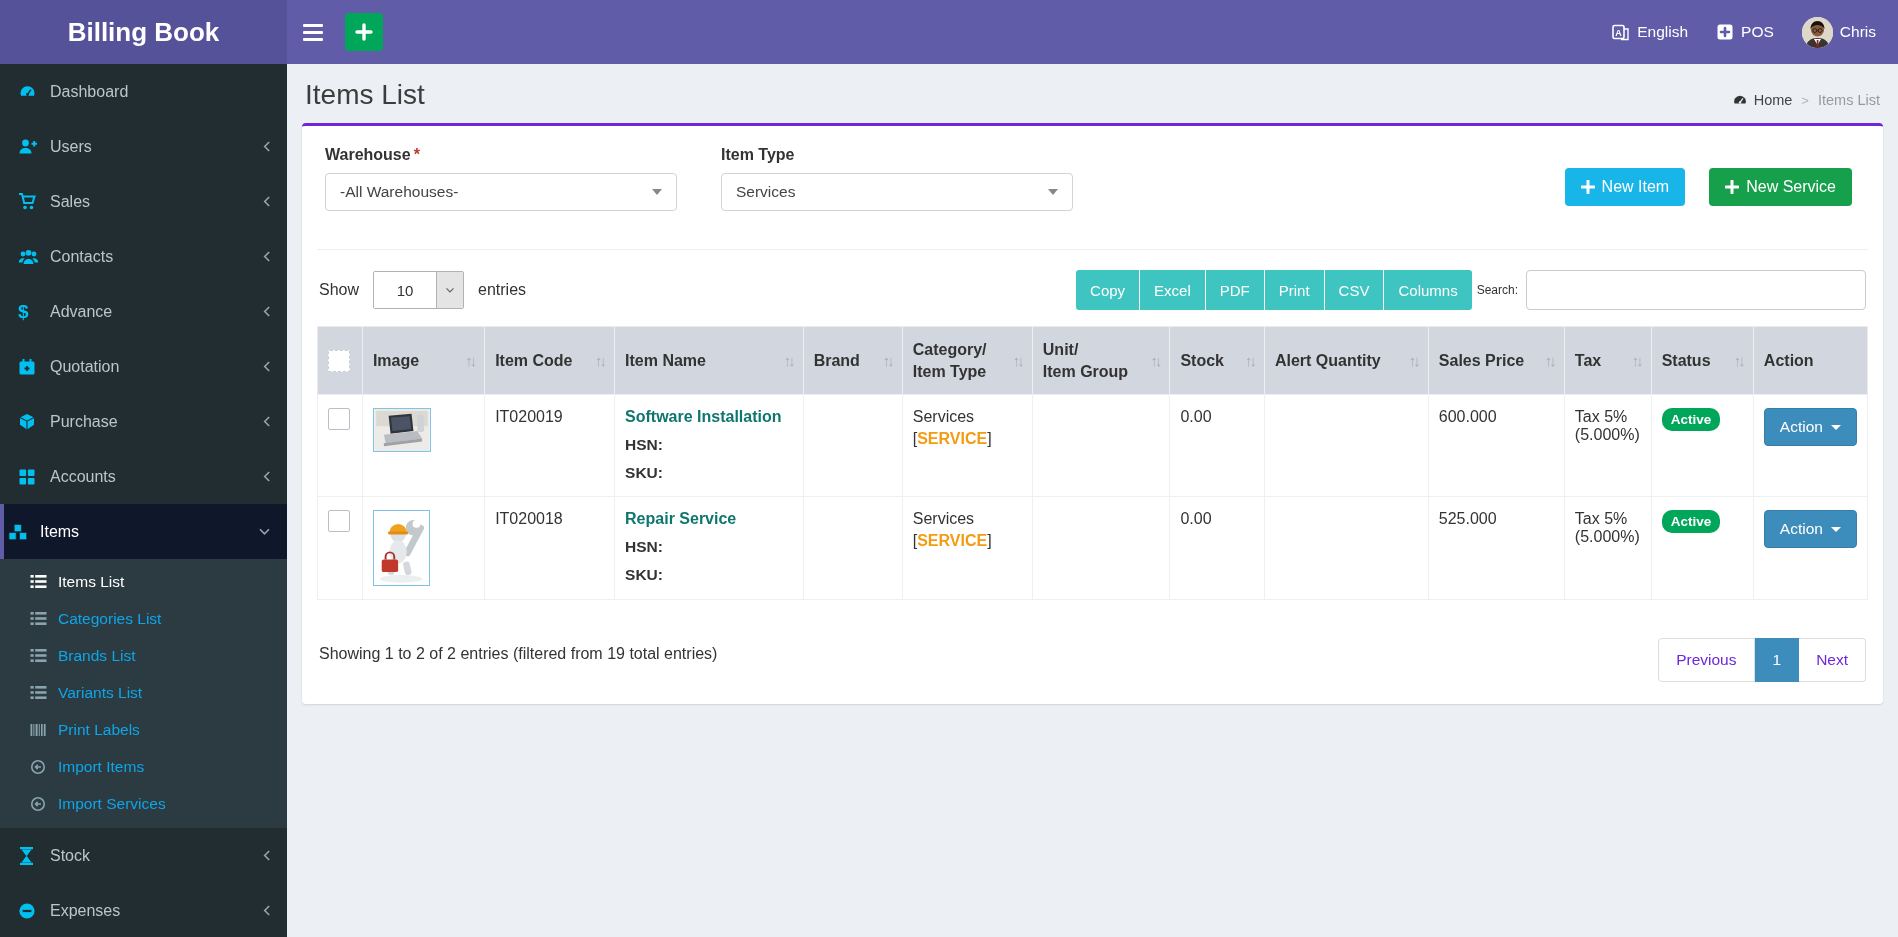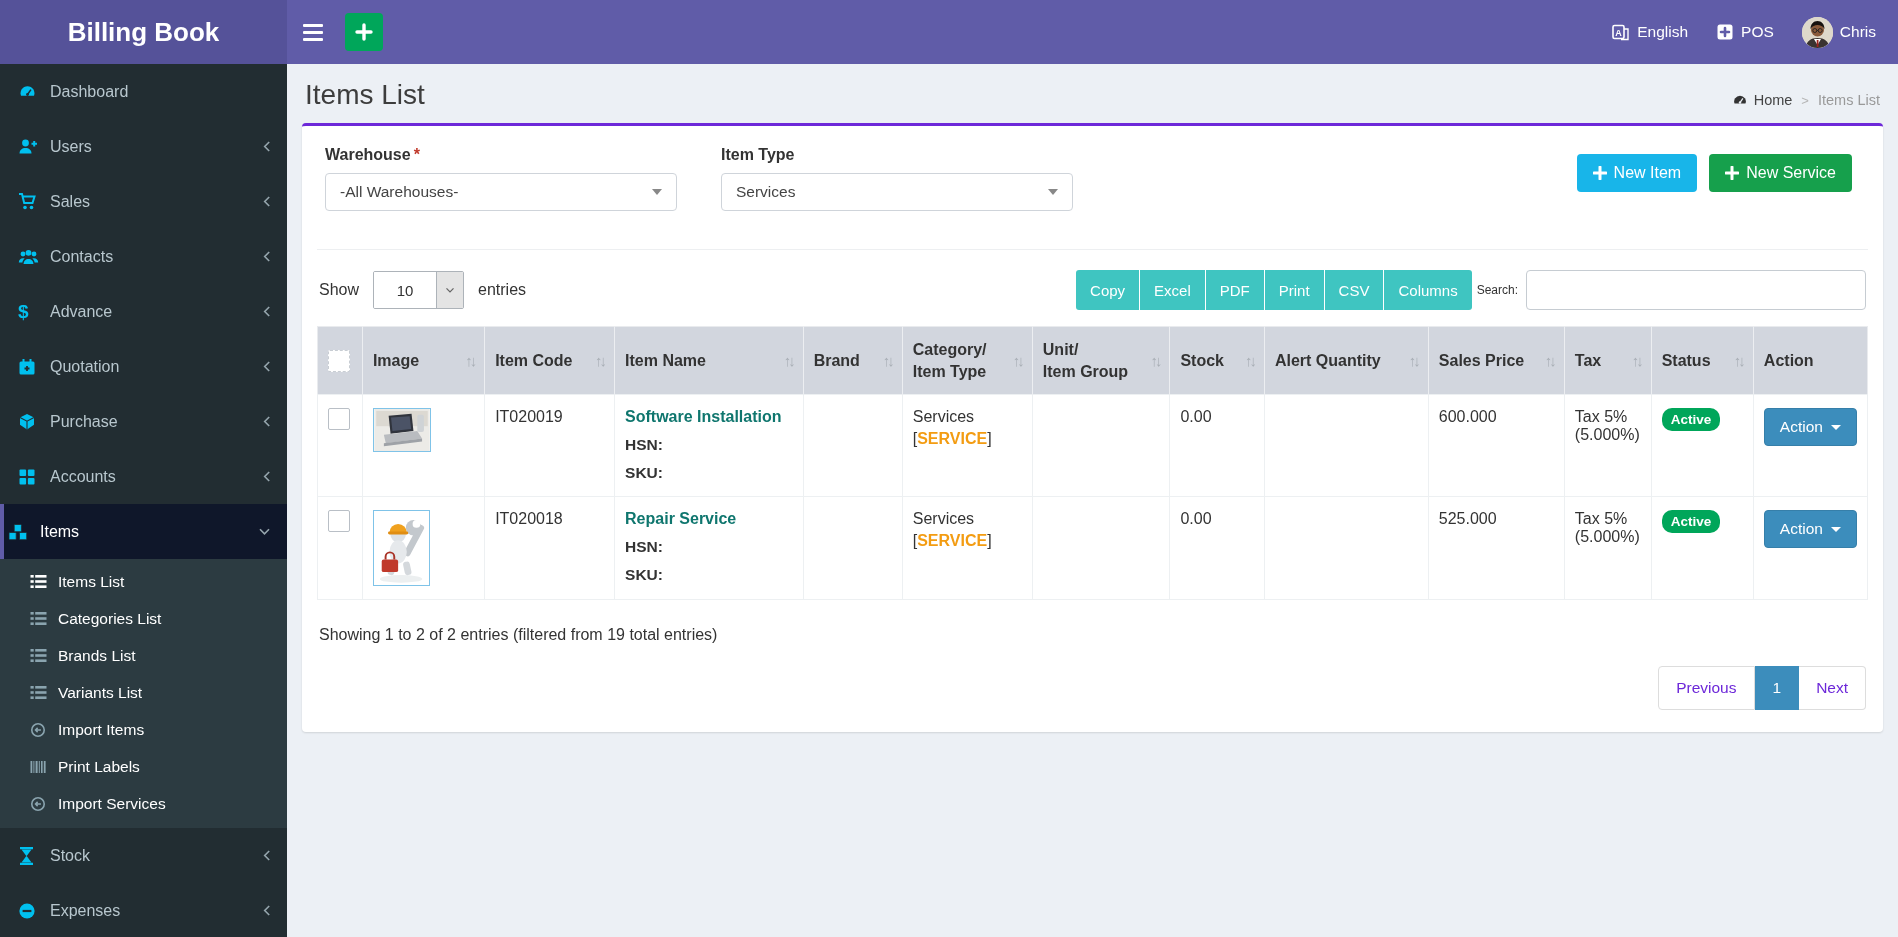--- a/index.html
+++ b/index.html
@@ -25,21 +25,21 @@
   .sidebar { width:287px; flex:0 0 287px; background:#222d32; height:100%; }
   .content { flex:1; background:#ecf0f5; height:100%; overflow:hidden; }
 
   
   .menu-item { height:55px; display:flex; align-items:center; padding:0 16px 0 18px; color:#b8c7ce; cursor:pointer; }
   .menu-item .mi-icon { width:32px; color:#00c0ef; display:flex; align-items:center; flex:0 0 32px; }
   .menu-item .mi-label { font-size:16px; }
   .menu-item .mi-caret { margin-left:auto; color:#95a5ad; display:flex; align-items:center; }
   .menu-item.active { background:#0f172a; border-left:4px solid #605ca8; padding-left:4px; color:#fff; }
   .submenu { background:#2c3b41; padding:4px 0 6px; }
-  .submenu .sub-item { height:37px; display:flex; align-items:center; padding:0 16px 0 30px; color:#ffffff; font-size:15.5px; cursor:pointer; }
+  .submenu .sub-item { height:37px; display:flex; align-items:center; padding:0 16px 0 30px; color:#0ea5e9; font-size:15.5px; cursor:pointer; }
   .submenu .sub-item .mi-icon { width:28px; color:#8aa4af; flex:0 0 28px; display:flex; align-items:center; }
   .submenu .sub-item.active { color:#fff; }
   .submenu .sub-item.active .mi-icon { color:#fff; }
   .ico-txt { font-size:19px; font-weight:bold; line-height:1; }
 
   
   .content-header { padding:15px 18px 12px 18px; position:relative; }
   .page-title { font-size:28px; font-weight:400; color:#3d3d3d; }
   .breadcrumb { position:absolute; right:18px; top:28px; display:flex; align-items:center; gap:9px; font-size:14.5px; }
   .breadcrumb .bc-home { color:#444; display:flex; align-items:center; gap:6px; cursor:pointer; }
@@ -52,21 +52,21 @@
 
   
   .filters-row { display:flex; align-items:flex-start; padding:0 8px; }
   .filter-group { width:352px; margin-right:44px; }
   .filter-label { font-weight:bold; font-size:16px; color:#333; margin-bottom:9px; }
   .req { color:#c0392b; font-weight:bold; margin-left:3px; }
   .fake-select { height:38px; border:1px solid #cfd4da; border-radius:4px; background:#fff;
                  display:flex; align-items:center; padding:0 14px; color:#444; font-size:15.5px; cursor:pointer; }
   .fake-select .caret-down { margin-left:auto; }
   .caret-down { width:0; height:0; border-left:5px solid transparent; border-right:5px solid transparent; border-top:6px solid #888; display:inline-block; }
-  .filters-actions { margin-left:auto; display:flex; gap:12px; margin-top:8px; padding-right:8px;align-items:center; }
+  .filters-actions { margin-left:auto; display:flex; gap:24px; margin-top:22px; padding-right:8px;align-items:center; }
   .btn-new { height:38px; border:none; border-radius:4px; color:#fff; font-size:16px; padding:0 16px;
              display:flex; align-items:center; gap:7px; cursor:pointer; font-family:inherit; }
   .btn-new-item { background:#18b5e9; }
   .btn-new-service { background:#16a04c; }
 
   .hr { border-top:1px solid #edeff1; margin:38px 0 0; }
 
   
   .dt-top { display:flex; align-items:center; margin-top:20px; padding:0 2px; }
   .dt-left { display:flex; align-items:center; gap:14px; }
@@ -100,21 +100,21 @@
   .sub-line { font-weight:bold; color:#333; font-size:15.5px; margin-top:10px; }
   .cat-tag { margin-top:4px; }
   .tag-orange { color:#f39c12; font-weight:bold; }
   .badge-active { display:inline-block; background:#00a65a; color:#fff; font-size:13.5px; font-weight:bold;
                   padding:4px 9px; border-radius:10px; }
   .btn-action { background:#3c8dbc; border:1px solid #367fa9; color:#fff; font-size:15.5px; padding:9px 15px;
                 border-radius:4px; display:inline-flex; align-items:center; gap:8px; cursor:pointer; font-family:inherit; }
   .btn-action .caret { width:0;height:0;border-left:5px solid transparent;border-right:5px solid transparent;border-top:5px solid #fff; }
 
   
-  .dt-bottom { display:flex; align-items:flex-start; margin-top:16px; padding:0 2px;flex-direction:column; }
+  .dt-bottom { display:flex; align-items:center; margin-top:16px; padding:0 2px; }
   .dt-summary { font-size:16px; color:#333; margin-top:10px; }
   .pagination { margin-left:auto; display:flex; margin-top:22px; }
   .page-btn { border:1px solid #ddd; background:#fff; color:#6d28d9; font-size:15.5px; padding:12px 17px; cursor:pointer; }
   .page-btn.prev { border-radius:4px 0 0 4px; }
   .page-btn.next { border-radius:0 4px 4px 0; border-left:none; }
   .page-btn.current { background:#3c8dbc; border-color:#3c8dbc; color:#fff; }
 
   svg { display:block; }
 </style>
 </head>
@@ -369,41 +369,41 @@
                 <rect x="5.2" y="6.2" width="11.3" height="2.6"></rect>
                 <rect x="0.5" y="11.4" width="3.2" height="2.6"></rect>
                 <rect x="5.2" y="11.4" width="11.3" height="2.6"></rect>
               </g>
             </svg>
           </span>
         <span>Variants List</span>
       </div>
       <div class="sub-item">
         <span class="mi-icon">
-            <svg width="16" height="16" viewBox="0 0 18 18">
-              <circle cx="9" cy="9" r="7" fill="none" stroke="currentColor" stroke-width="1.8"></circle>
-              <path d="M12.3 9H6.2M8.6 6.6 6.2 9l2.4 2.4" stroke="currentColor" stroke-width="1.7" fill="none"></path>
-            </svg>
-          </span>
-        <span>Import Items</span>
-      </div>
-      <div class="sub-item">
-        <span class="mi-icon">
             <svg width="16" height="14" viewBox="0 0 16 14">
               <g fill="currentColor">
                 <rect x="0.5" y="1" width="1.8" height="12"></rect>
                 <rect x="3.4" y="1" width="1" height="12"></rect>
                 <rect x="5.6" y="1" width="2" height="12"></rect>
                 <rect x="8.8" y="1" width="1" height="12"></rect>
                 <rect x="11" y="1" width="1.6" height="12"></rect>
                 <rect x="13.8" y="1" width="1.8" height="12"></rect>
               </g>
             </svg>
           </span>
         <span>Print Labels</span>
+      </div>
+      <div class="sub-item">
+        <span class="mi-icon">
+            <svg width="16" height="16" viewBox="0 0 18 18">
+              <circle cx="9" cy="9" r="7" fill="none" stroke="currentColor" stroke-width="1.8"></circle>
+              <path d="M12.3 9H6.2M8.6 6.6 6.2 9l2.4 2.4" stroke="currentColor" stroke-width="1.7" fill="none"></path>
+            </svg>
+          </span>
+        <span>Import Items</span>
       </div>
       <div class="sub-item">
         <span class="mi-icon">
             <svg width="16" height="16" viewBox="0 0 18 18">
               <circle cx="9" cy="9" r="7" fill="none" stroke="currentColor" stroke-width="1.8"></circle>
               <path d="M12.3 9H6.2M8.6 6.6 6.2 9l2.4 2.4" stroke="currentColor" stroke-width="1.7" fill="none"></path>
             </svg>
           </span>
         <span>Import Services</span>
       </div>

